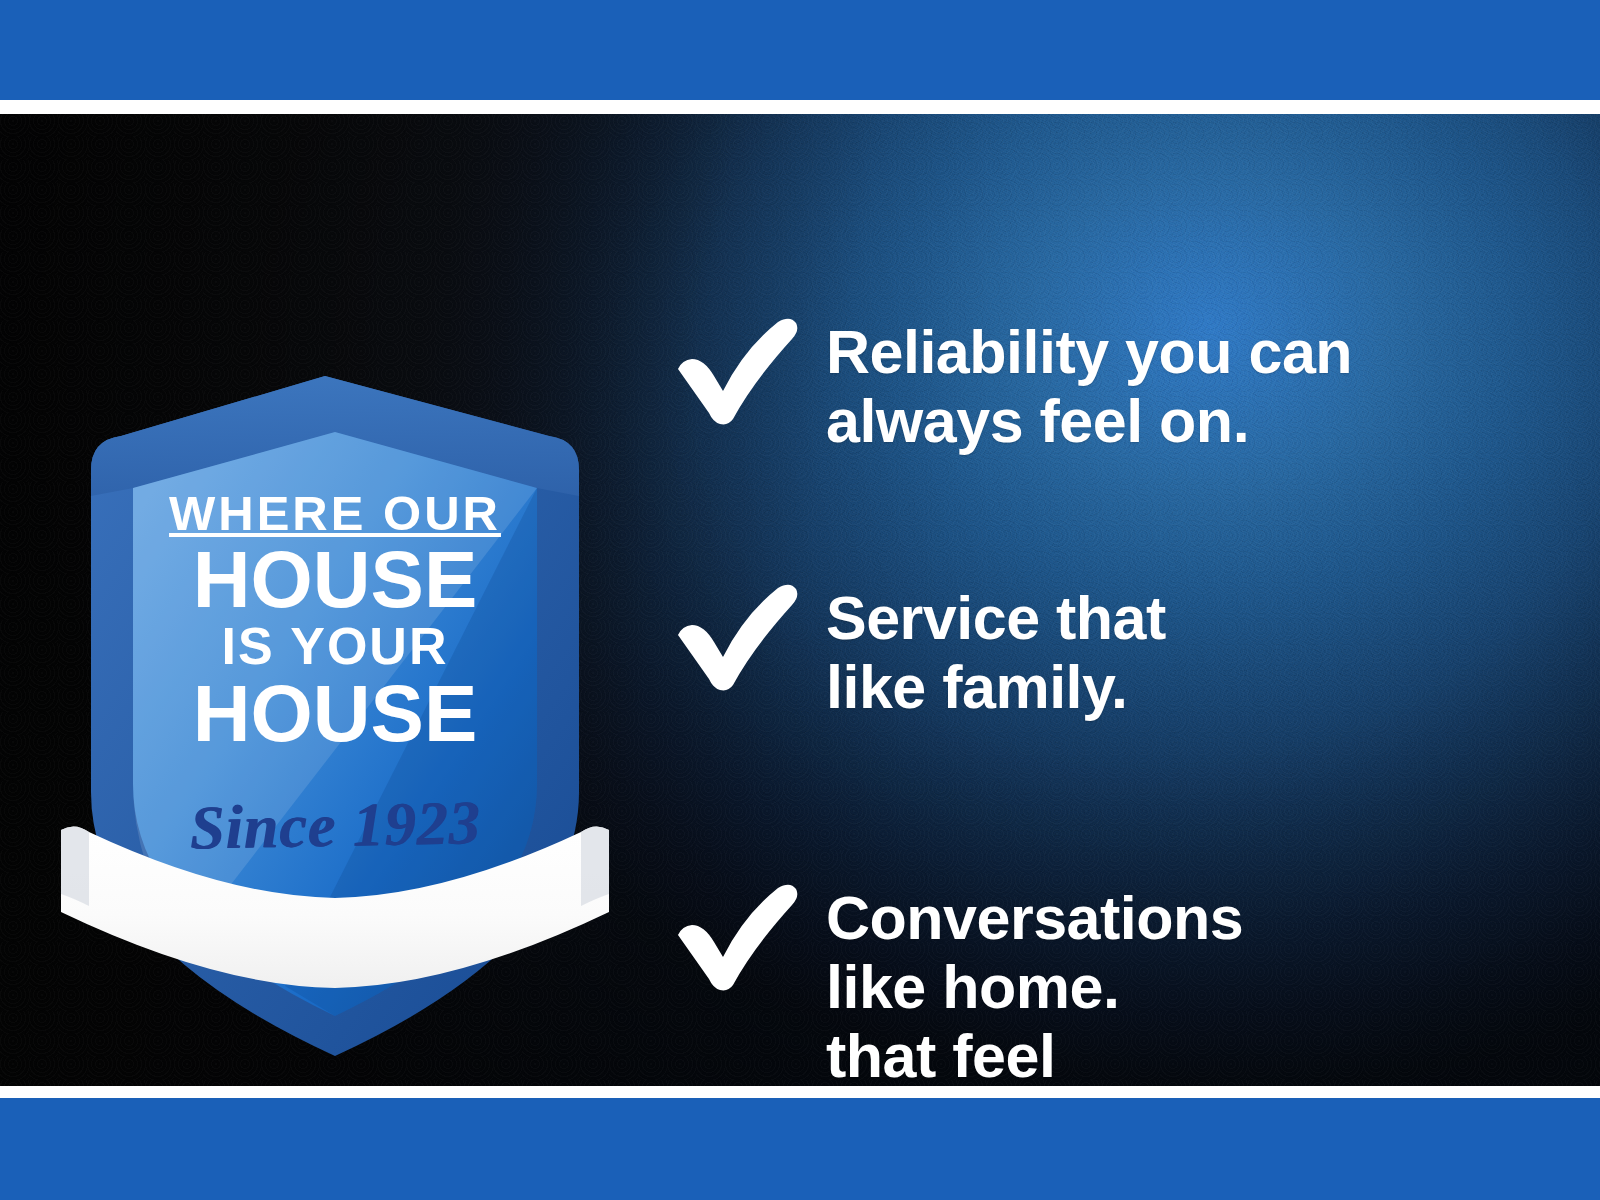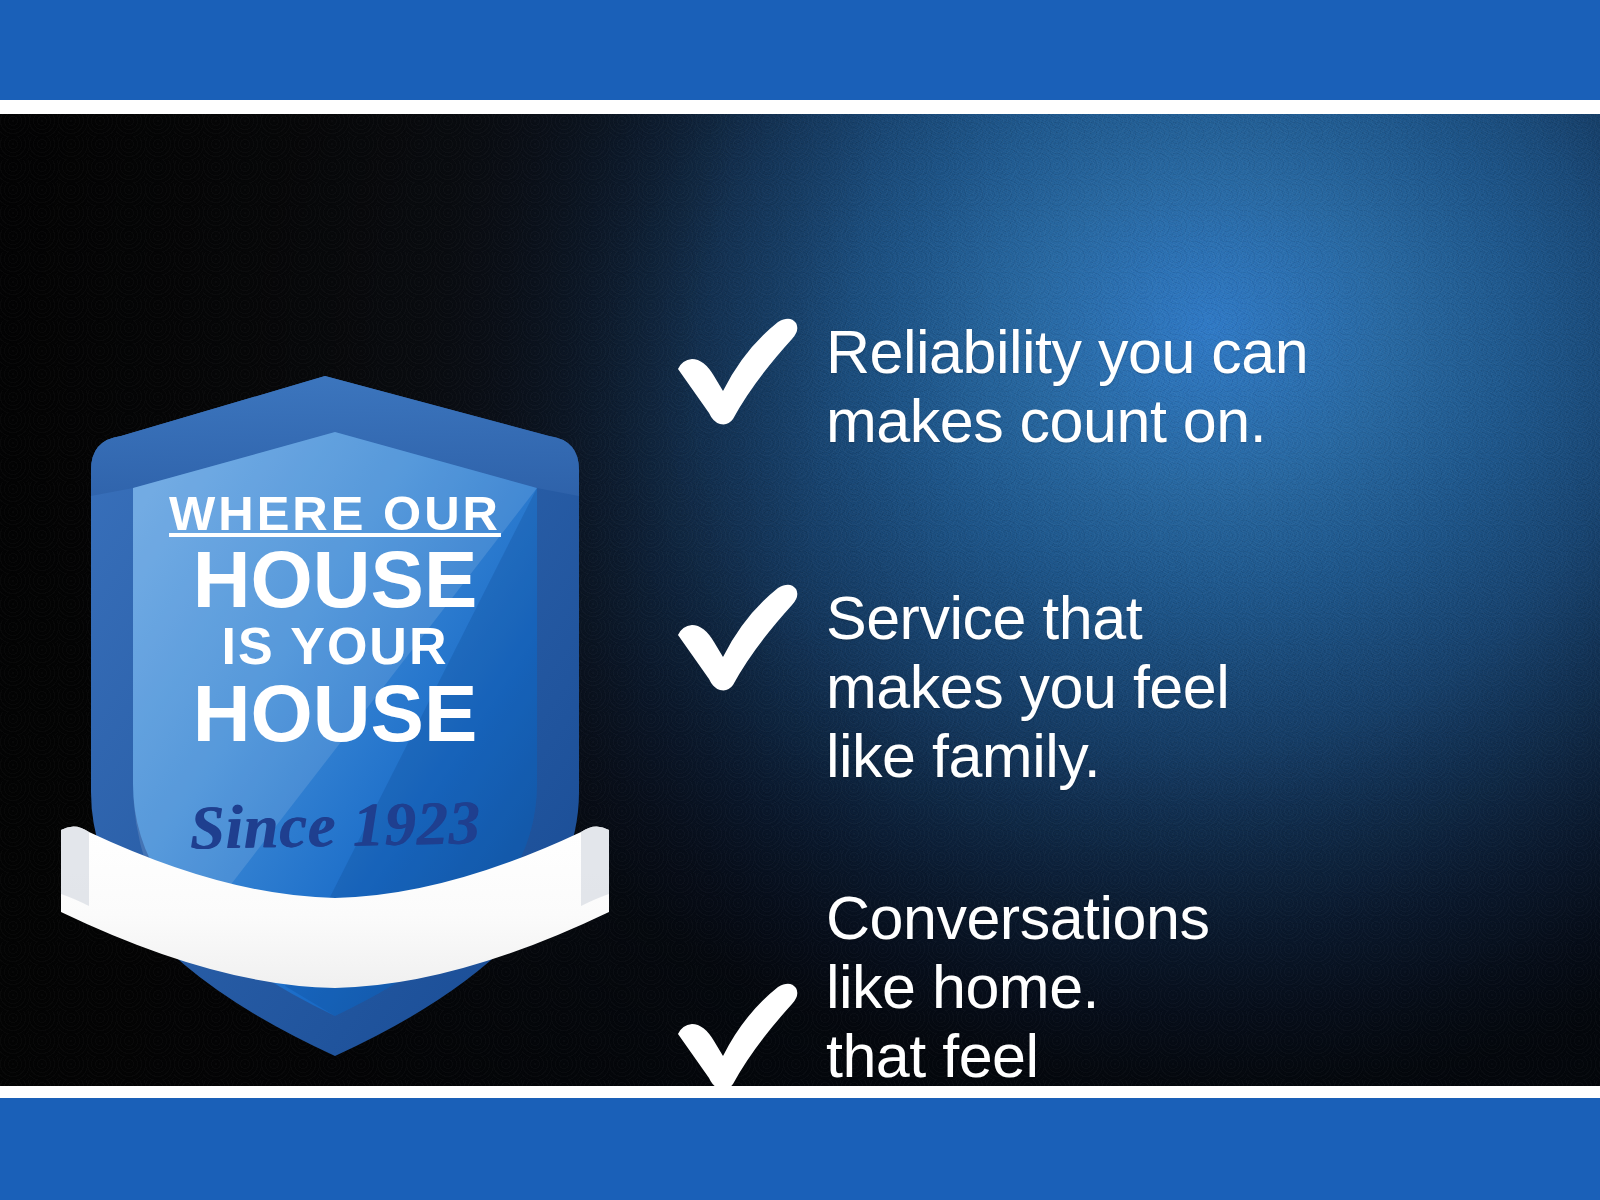--- a/index.html
+++ b/index.html
@@ -113,31 +113,31 @@
 
   
   .bullets{
     position:absolute;left:670px;top:114px;width:880px;height:974px;
   }
   .bullet{
     position:absolute;left:0;display:flex;align-items:flex-start;
   }
   .b1{ top:86px; }
   .b2{ top:352px; }
-  .b3{ top:652px;align-items:flex-end; }
+  .b3{ top:652px; }
 
   .check{
     width:130px;height:112px;flex:0 0 130px;margin-right:26px;
   }
   .check svg{display:block;width:100%;height:100%;}
 
   .btext{
     color:#ffffff;
     font-family:"Liberation Sans", sans-serif;
-    font-weight:400;
+    font-weight:700;
     font-size:61px;
     line-height:1.13;
     letter-spacing:-0.5px;
     padding-top:4px;
     text-shadow:0 1px 2px rgba(0,0,0,.18);
   }
   .btext span{display:block;white-space:nowrap;}
 </style>
 </head>
 <body>
@@ -233,34 +233,33 @@
 
       <div class="bullet b1">
         <div class="check">
           <svg viewBox="0 0 130 112" xmlns="http://www.w3.org/2000/svg">
             <path d="M8 55 Q12 46 22 45 Q34 45 44 62 L53 77 Q74 35 108 8 Q120 1 126 9 Q130 16 122 25
                      Q83 68 63 105 Q58 112 50 110 Q43 108 39 99 Z" fill="#ffffff"></path>
           </svg>
         </div>
         <div class="btext">
           <span>Reliability you can</span>
-          <span>makes count on.</span>
+          <span>always feel on.</span>
         </div>
       </div>
 
       <div class="bullet b2">
         <div class="check">
           <svg viewBox="0 0 130 112" xmlns="http://www.w3.org/2000/svg">
             <path d="M8 55 Q12 46 22 45 Q34 45 44 62 L53 77 Q74 35 108 8 Q120 1 126 9 Q130 16 122 25
                      Q83 68 63 105 Q58 112 50 110 Q43 108 39 99 Z" fill="#ffffff"></path>
           </svg>
         </div>
         <div class="btext">
           <span>Service that</span>
-          <span>makes you feel</span>
           <span>like family.</span>
         </div>
       </div>
 
       <div class="bullet b3">
         <div class="check">
           <svg viewBox="0 0 130 112" xmlns="http://www.w3.org/2000/svg">
             <path d="M8 55 Q12 46 22 45 Q34 45 44 62 L53 77 Q74 35 108 8 Q120 1 126 9 Q130 16 122 25
                      Q83 68 63 105 Q58 112 50 110 Q43 108 39 99 Z" fill="#ffffff"></path>
           </svg>

